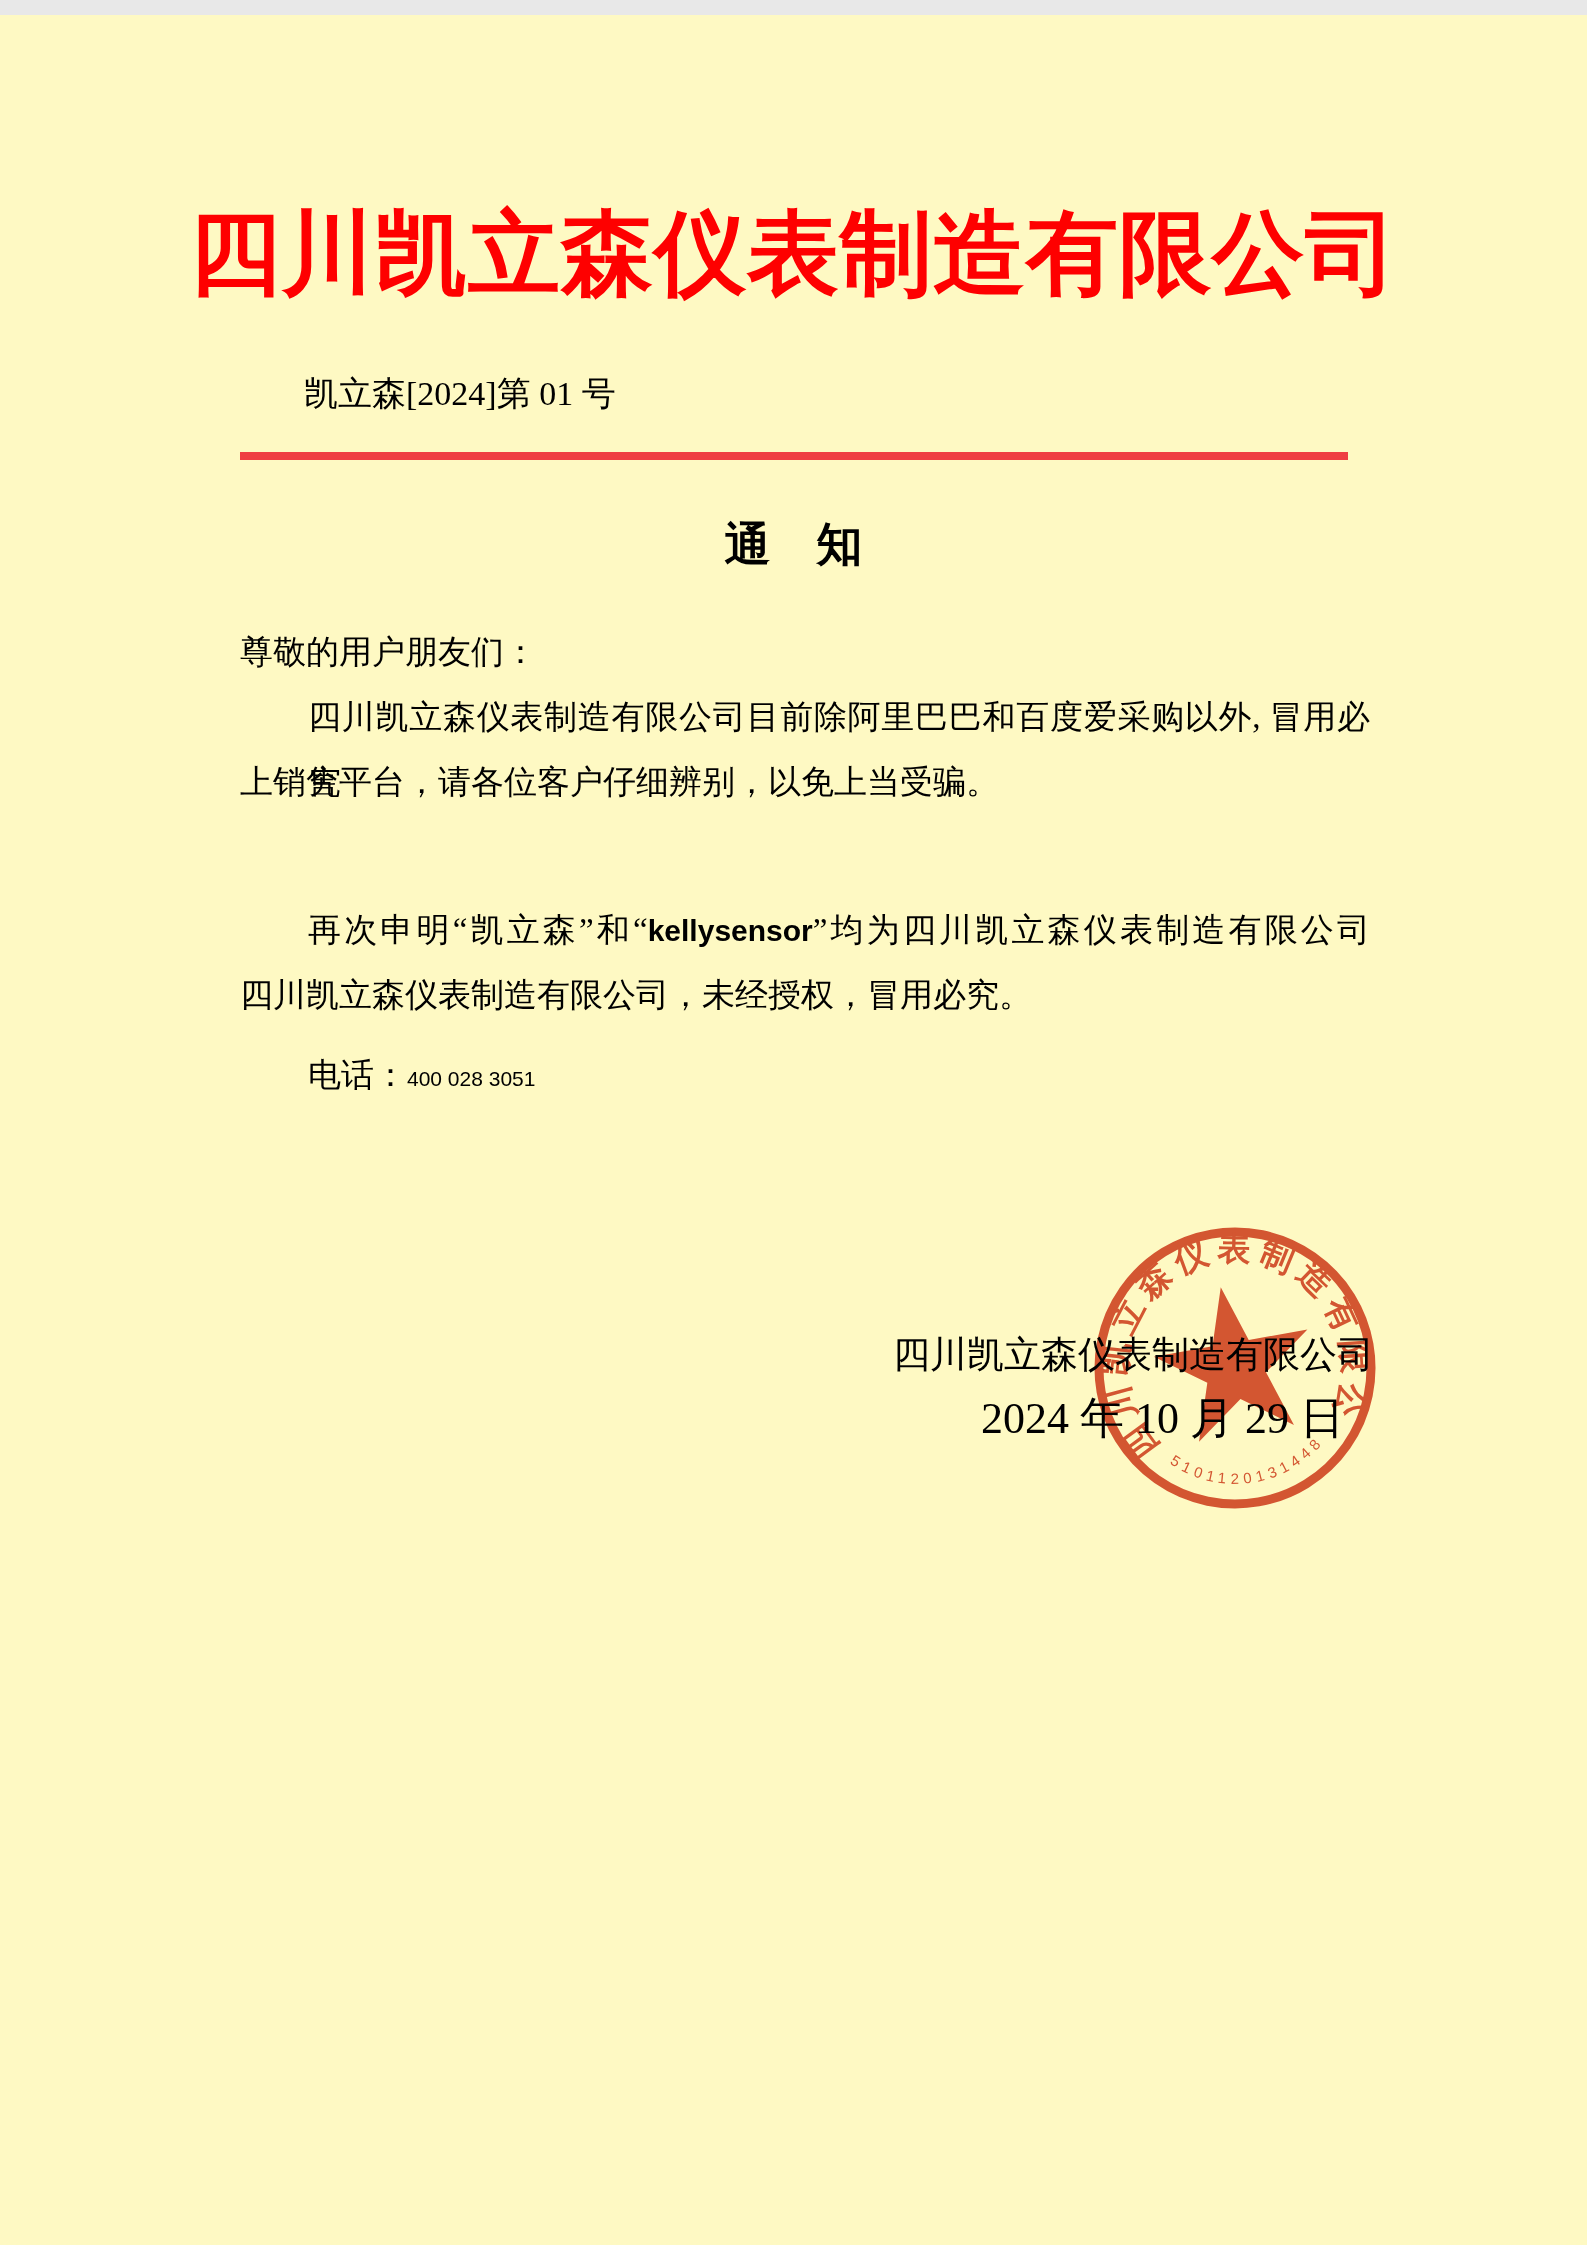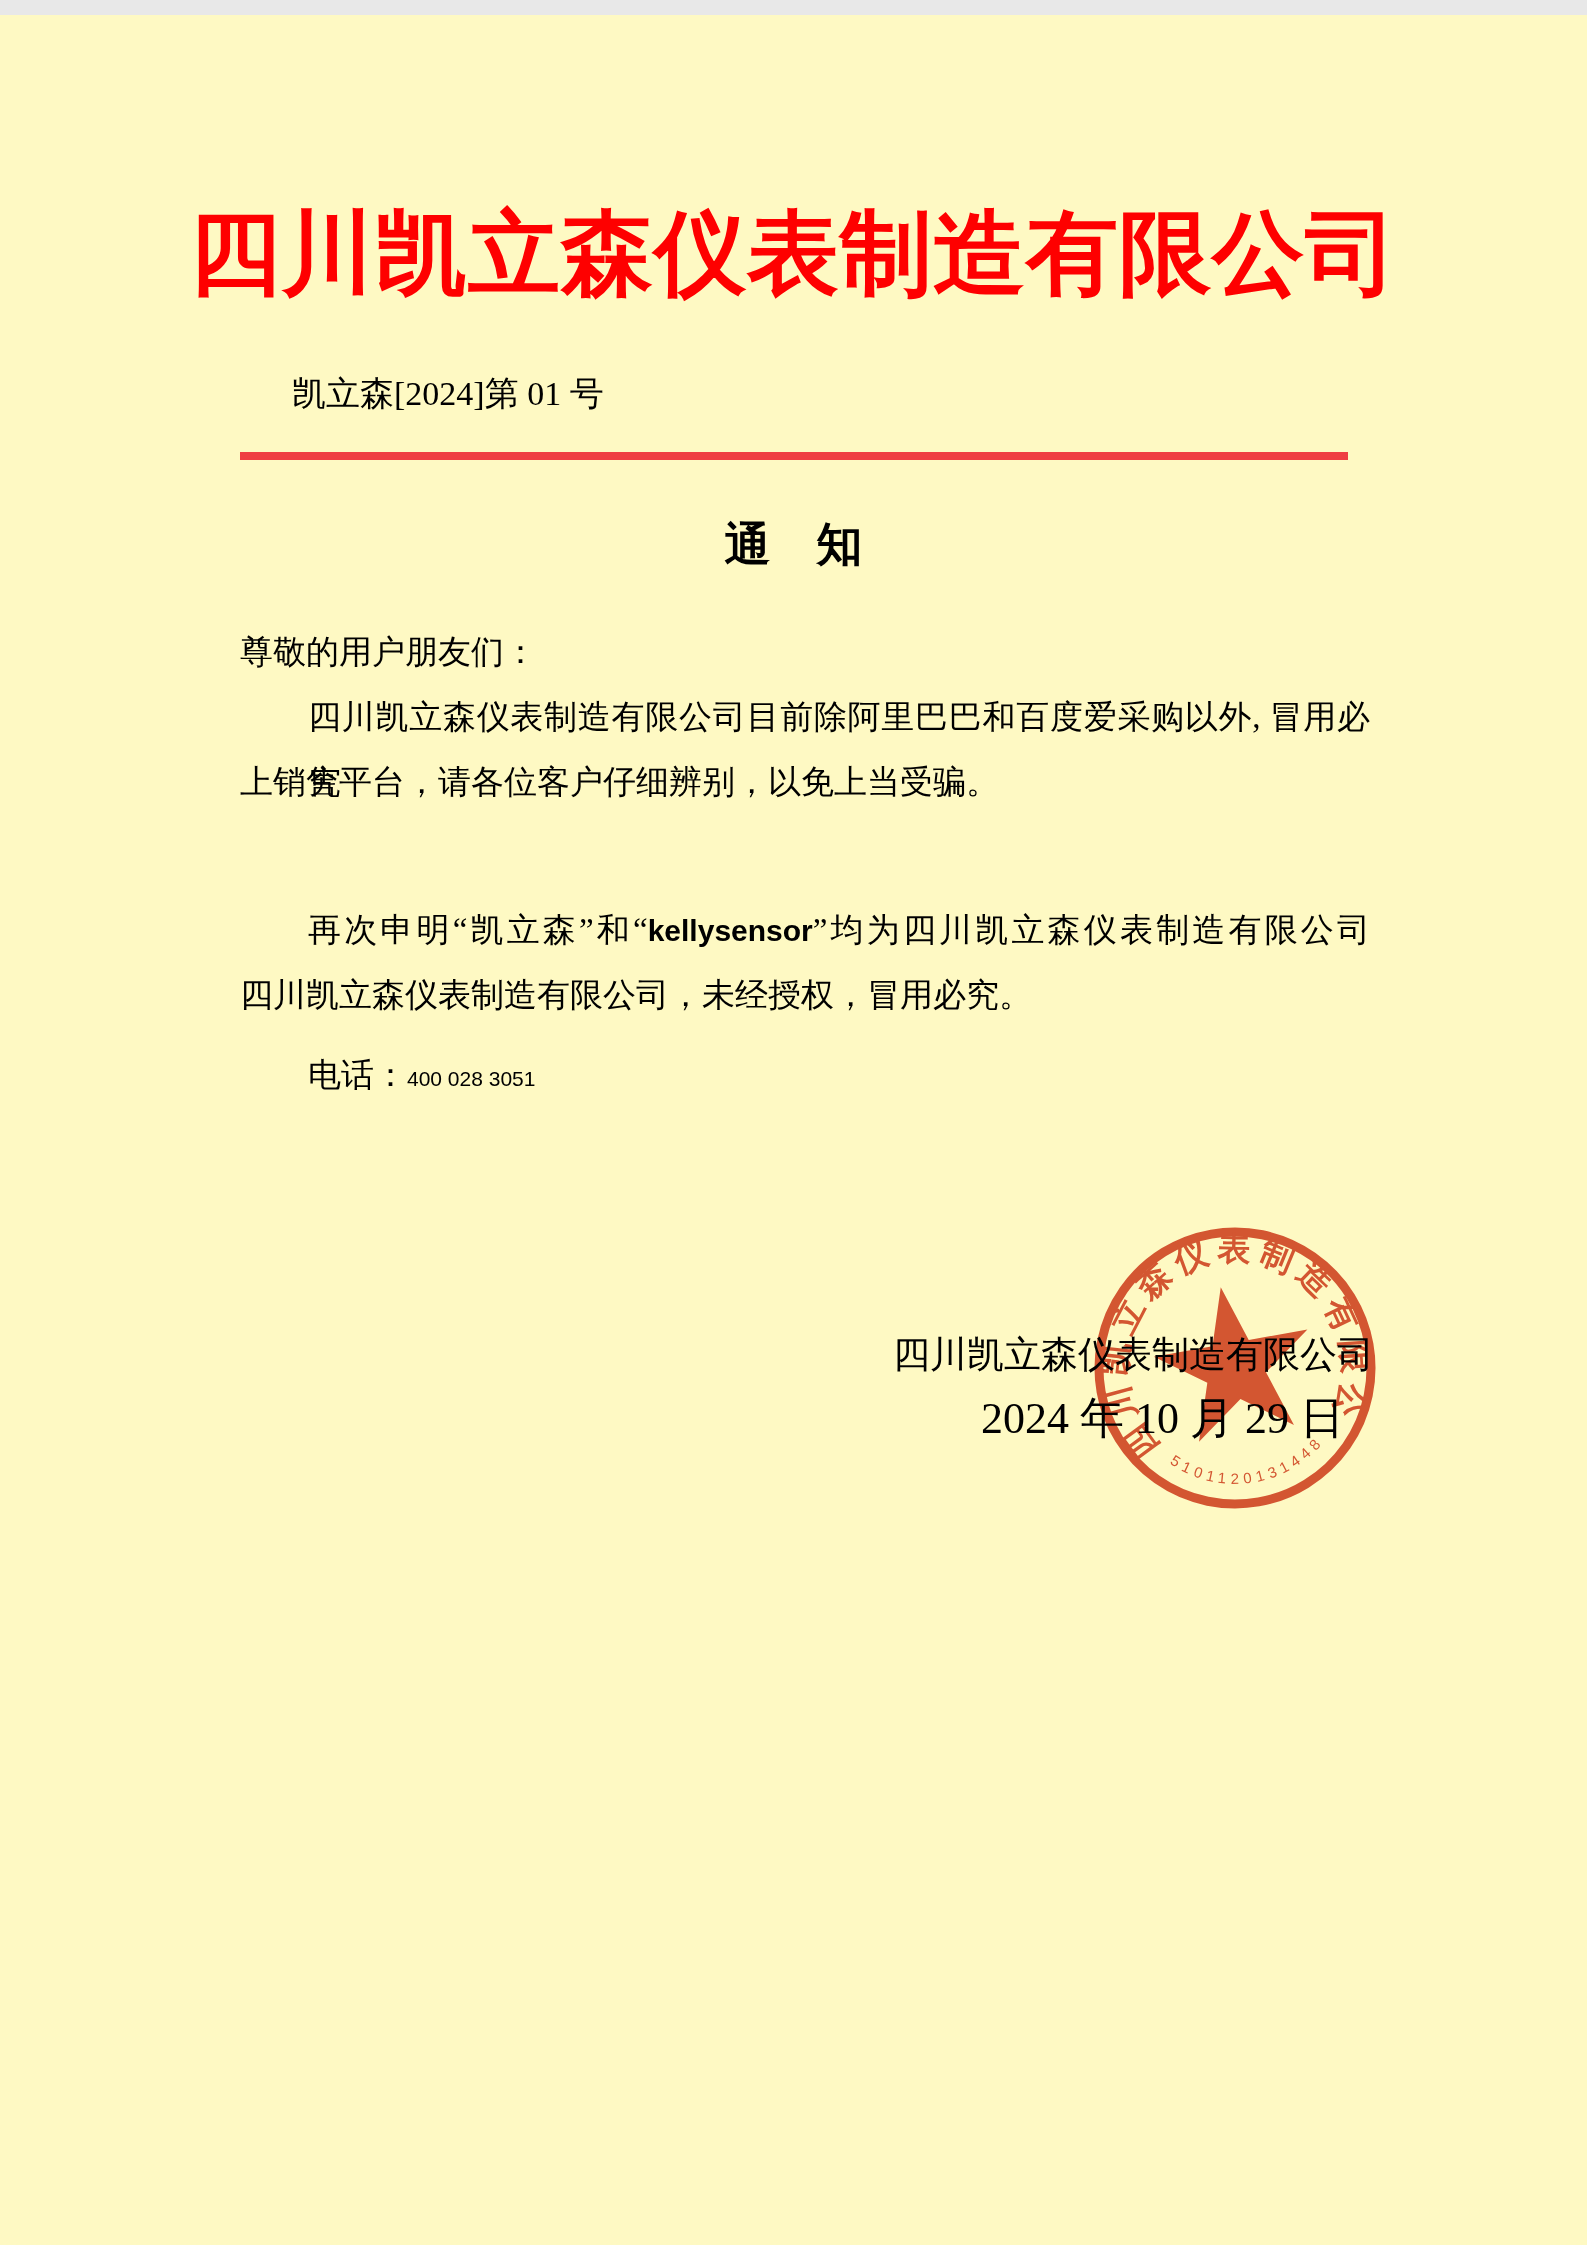--- a/index.html
+++ b/index.html
@@ -16,21 +16,21 @@
   .letterhead{
     position:absolute;top:183px;left:0;width:100%;
     text-align:center;
     font-size:92px;font-weight:bold;
     letter-spacing:1px;
     color:#fe0000;
     white-space:nowrap;
     line-height:112px;
   }
   .doc-number{
-    position:absolute;left:292px;top:354px;
+    position:absolute;left:304px;top:354px;
     font-size:34px;line-height:50px;
     white-space:pre;
   }
   .red-rule{
     position:absolute;left:240px;top:437px;
     width:1108px;height:8px;
     background:#ef3e42;
   }
   .notice-title{
     position:absolute;top:500px;left:0;width:100%;

